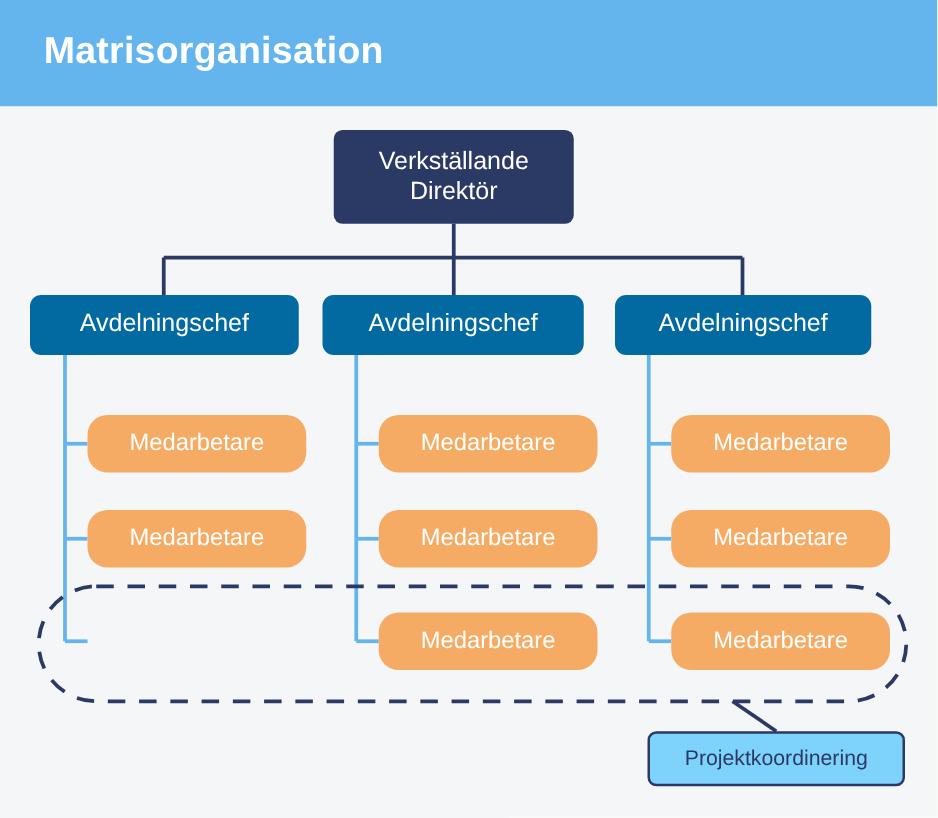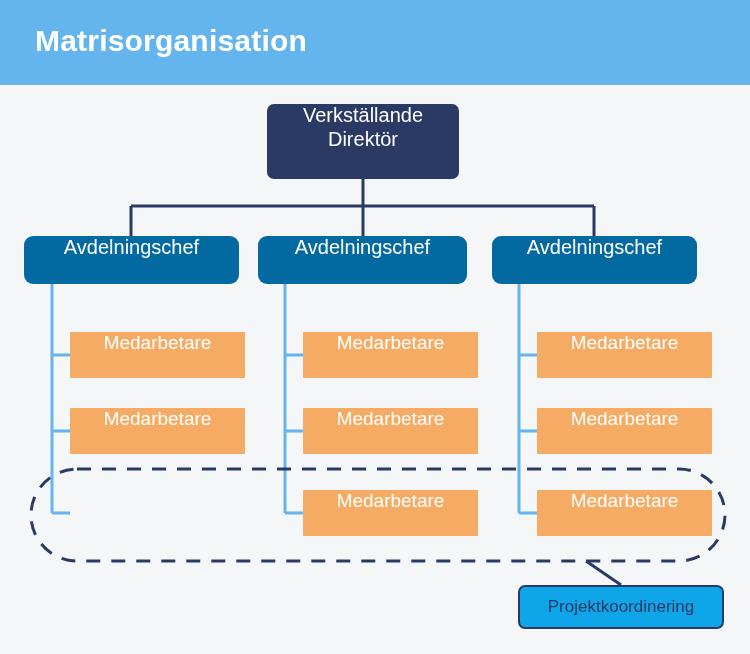--- a/index.html
+++ b/index.html
@@ -44,21 +44,21 @@
     width: 750px;
     height: 654px;
     pointer-events: none;
   }
 
   
   .node {
     position: absolute;
     box-sizing: border-box;
     display: flex;
-    align-items: flex-start;
+    align-items: center;
     justify-content: center;
     text-align: center;
     color: #ffffff;
     line-height: 1.18;
   }
 
   .node-ceo {
     background: #2b3a64;
     border-radius: 7px;
     font-size: 20px;
@@ -70,35 +70,35 @@
 
   .node-manager {
     background: #0369a1;
     border-radius: 9px;
     font-size: 20px;
     height: 48px;
   }
 
   .node-staff {
     background: #f5ab63;
-    border-radius: 1px;
+    border-radius: 16px;
     font-size: 19px;
     height: 46px;
     width: 175px;
   }
 
   
   .callout {
     position: absolute;
     box-sizing: border-box;
     left: 518px;
     top: 585px;
     width: 206px;
     height: 44px;
-    background: #0ea5e9;
+    background: #7dd3fc;
     border: 2px solid #2b3a64;
     border-radius: 7px;
     display: flex;
     align-items: center;
     justify-content: center;
     color: #2b3a64;
     font-size: 17px;
   }
 </style>
 </head>

